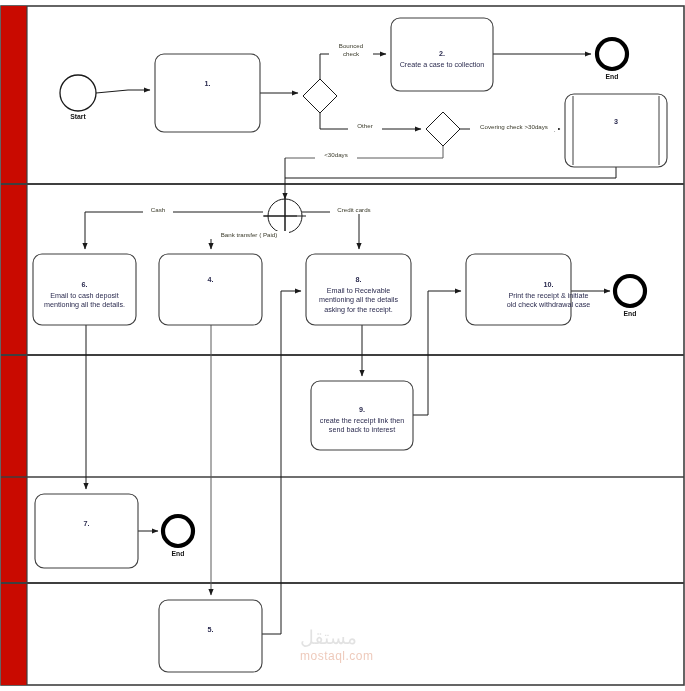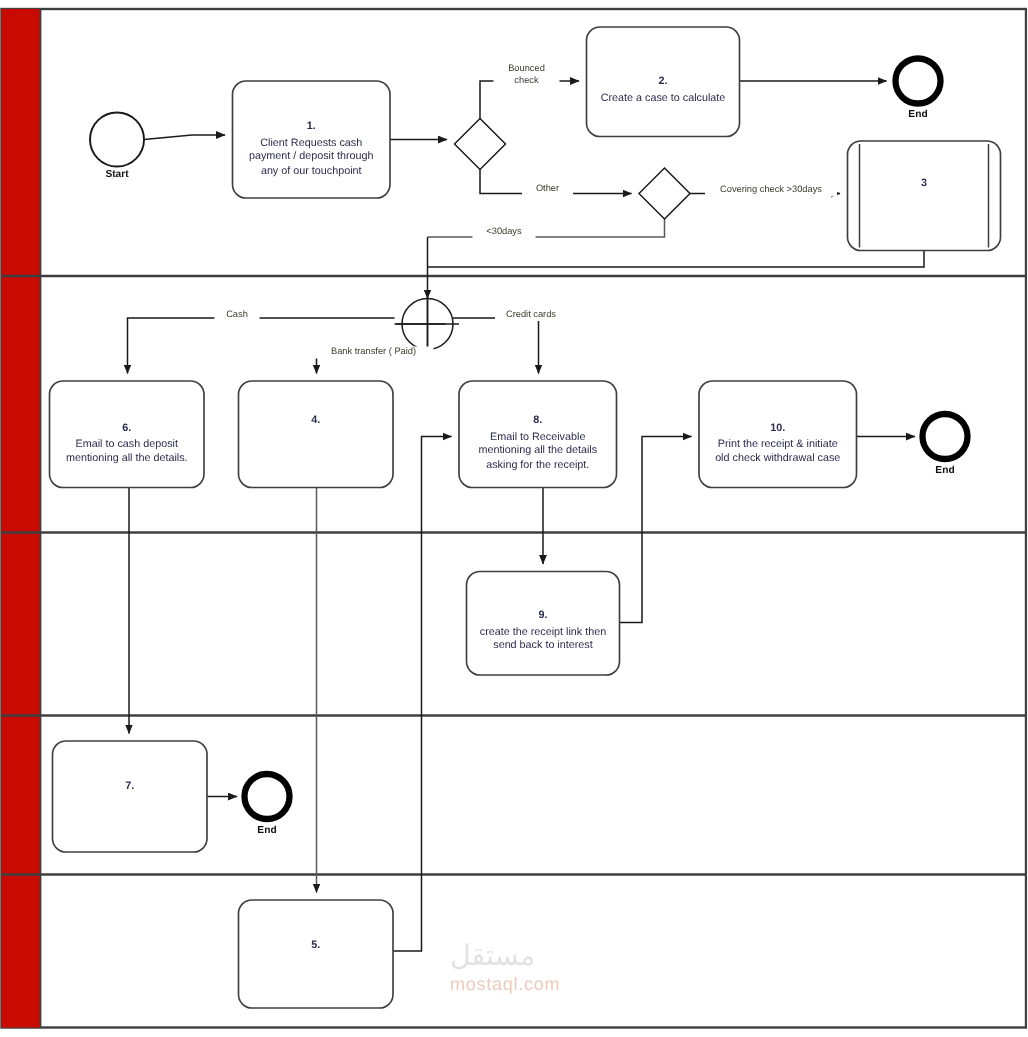--- a/index.html
+++ b/index.html
@@ -197,43 +197,41 @@
     </g>
   </svg>
 
   <div class="lane-text" style="left:8px; top:30px; height:140px;"></div>
   <div class="lane-text" style="left:8px; top:200px; height:140px;"></div>
   <div class="lane-text" style="left:8px; top:370px; height:100px;"></div>
   <div class="lane-text" style="left:8px; top:490px; height:85px;"></div>
   <div class="lane-text" style="left:8px; top:595px; height:85px;"></div>
 
   <div class="node-label" style="left:155px; top:70px; width:105px;">
-    <span class="node-num">1.</span><span>Client Requests  cash
-payment / deposit  through
-any of our touchpoint</span>
+    <span class="node-num">1.</span>
   </div>
   <div class="node-label" style="left:391px; top:40px; width:102px;">
-    <span class="node-num">2.</span><span>Create a case to calculate</span>
+    <span class="node-num">2.</span><span>Create a case to collection</span>
   </div>
   <div class="node-label" style="left:573px; top:108px; width:86px; font-weight:bold;">
     <span class="node-num">3</span>
   </div>
   <div class="node-label" style="left:33px; top:271px; width:103px;">
     <span class="node-num">6.</span><span>Email to cash deposit
 mentioning all the details.</span>
   </div>
   <div class="node-label" style="left:159px; top:266px; width:103px;">
     <span class="node-num">4.</span>
   </div>
   <div class="node-label" style="left:306px; top:266px; width:105px;">
     <span class="node-num">8.</span><span>Email to Receivable
 mentioning all the details
 asking for the receipt.</span>
   </div>
-  <div class="node-label" style="left:466px; top:271px; width:105px;">
+  <div class="node-label" style="left:466px; top:271px; width:105px;padding-left:30px;">
     <span class="node-num">10.</span><span>Print the receipt &amp; initiate
 old check withdrawal case</span>
   </div>
   <div class="node-label" style="left:309px; top:396px; width:106px;">
     <span class="node-num">9.</span><span>create the receipt link then
 send back to interest</span>
   </div>
   <div class="node-label" style="left:35px; top:510px; width:103px;">
     <span class="node-num">7.</span>
   </div>

